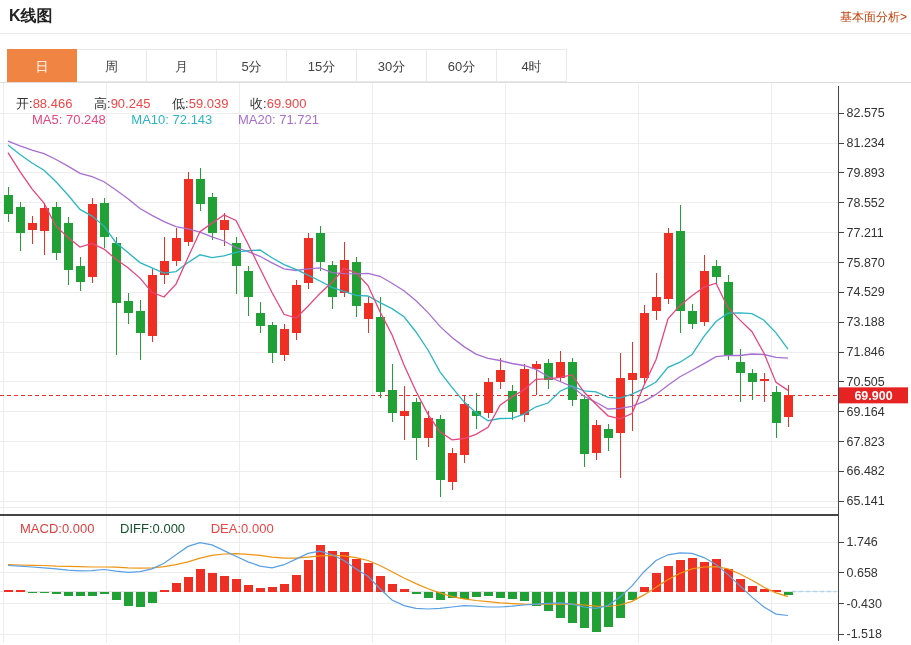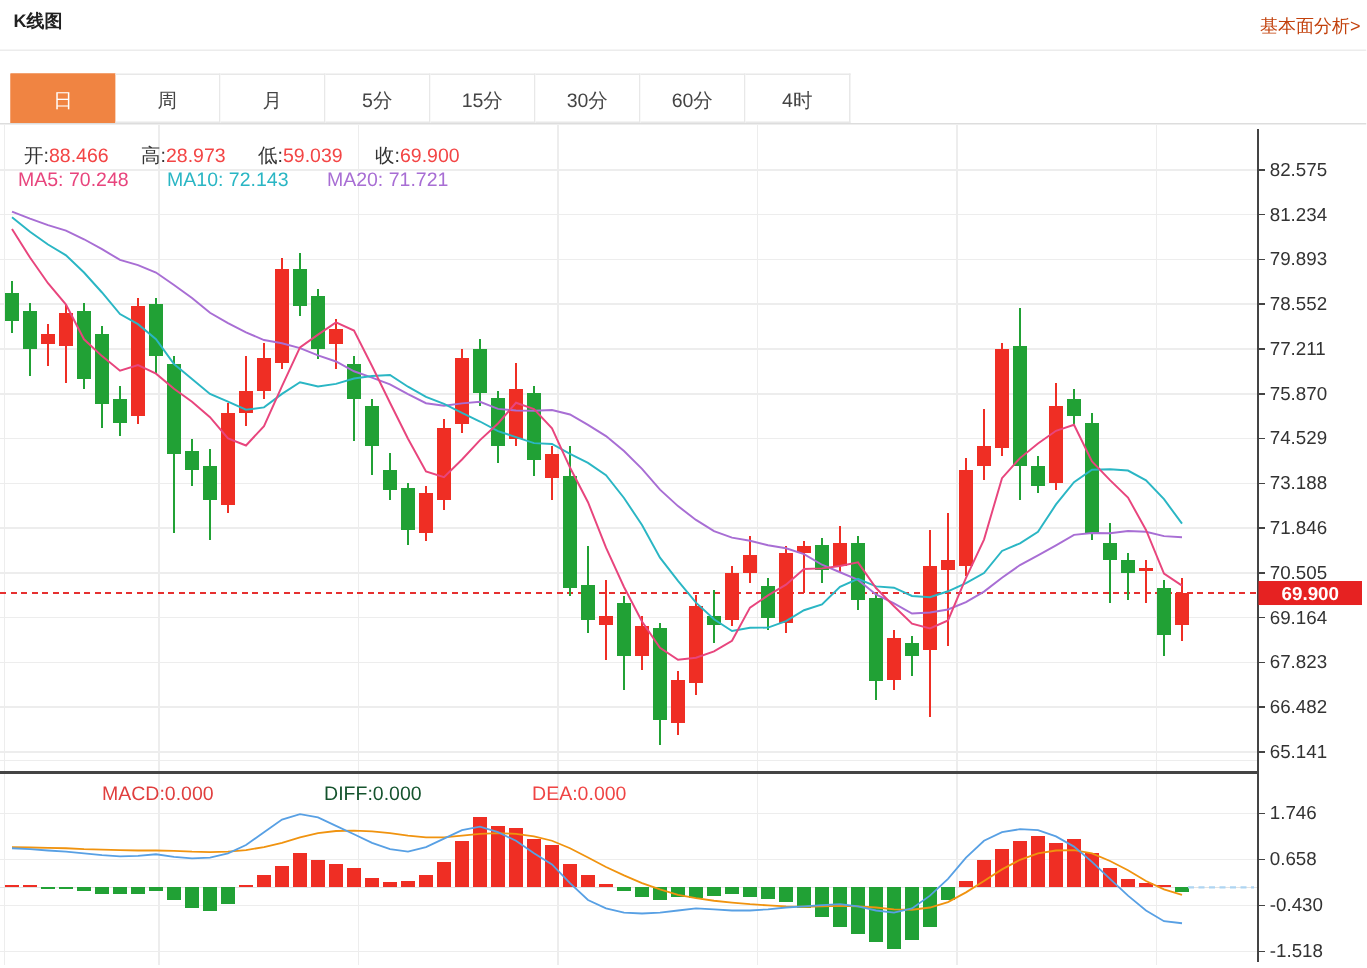--- a/index.html
+++ b/index.html
@@ -1,34 +1,34 @@
 <!DOCTYPE html>
 <html><head>
 <meta charset="utf-8">
 <style>
   html,body{margin:0;padding:0;background:#fff;}
   body{width:911px;height:645px;position:relative;overflow:hidden;
        font-family:"Liberation Sans","DejaVu Sans",sans-serif;-webkit-font-smoothing:antialiased;}
-  .page-title{position:absolute;left:9px;top:6px;font-size:12px;font-weight:bold;color:#222;}
+  .page-title{position:absolute;left:9px;top:6px;font-size:16px;font-weight:bold;color:#222;}
   .fund-link{position:absolute;right:4px;top:9px;font-size:12px;color:#c2410c;cursor:pointer;}
   .title-divider{position:absolute;left:0;top:33px;width:911px;height:1px;background:#ececec;}
   .tabstrip-border{position:absolute;left:0;top:82px;width:911px;height:1px;background:#ddd;}
   .tabstrip{position:absolute;left:7px;top:49px;display:flex;z-index:3;}
   .tab{width:70px;height:33px;line-height:33px;text-align:center;font-size:13px;color:#444;
        background:#fff;border:1px solid #e8e8e8;border-left:none;box-sizing:border-box;cursor:pointer;}
   .tab:first-child{border-left:1px solid #e8e8e8;}
   .tab.active{background:var(--tab-active,#f08442);color:#fff;border-color:var(--tab-active,#f08442);}
   .overlay{position:absolute;z-index:2;white-space:nowrap;}
   .ohlc-row{left:16px;top:95px;font-size:13px;color:#333;}
   .ohlc-row .pair{margin-right:18px;}
   .ohlc-row .val{color:var(--val-red,#f34545);}
-  .ma-row{left:12px;top:112px;font-size:13px;text-align:right;}
+  .ma-row{left:32px;top:112px;font-size:13px;text-align:right;}
   .ma-row .pair{margin-right:22px;}
   .macd-row{left:20px;top:521px;font-size:13px;}
-  .macd-row .pair{margin-right:22px;margin-left:48px;}
+  .macd-row .pair{margin-right:22px;}
   #chart-svg{position:absolute;left:0;top:83px;z-index:1;}
 </style>
 </head>
 <body style="--tab-active: #f08442; --val-red: #f34545;">
 
 <div class="page-title">K线图</div>
 <div class="fund-link">基本面分析&gt;</div>
 <div class="title-divider"></div>
 
 <div class="tabstrip" id="tabstrip">
@@ -38,21 +38,21 @@
     <div class="tab">5分</div>
     <div class="tab">15分</div>
     <div class="tab">30分</div>
     <div class="tab">60分</div>
     <div class="tab">4时</div>
   </div>
 <div class="tabstrip-border"></div>
 
 <div class="overlay ohlc-row">
   <span class="pair"><span>开:</span><span class="val">88.466</span></span>
-  <span class="pair"><span>高:</span><span class="val">28.973</span></span>
+  <span class="pair"><span>高:</span><span class="val">90.245</span></span>
   <span class="pair"><span>低:</span><span class="val">59.039</span></span>
   <span class="pair"><span>收:</span><span class="val">69.900</span></span>
 </div>
 
 <div class="overlay ma-row">
   <span class="pair" style="color:#e8457d"><span>MA5:</span> <span>70.248</span></span>
   <span class="pair" style="color:#2ab6c4"><span>MA10:</span> <span>72.143</span></span>
   <span class="pair" style="color:#a86ed4"><span>MA20:</span> <span>71.721</span></span>
 </div>
 

